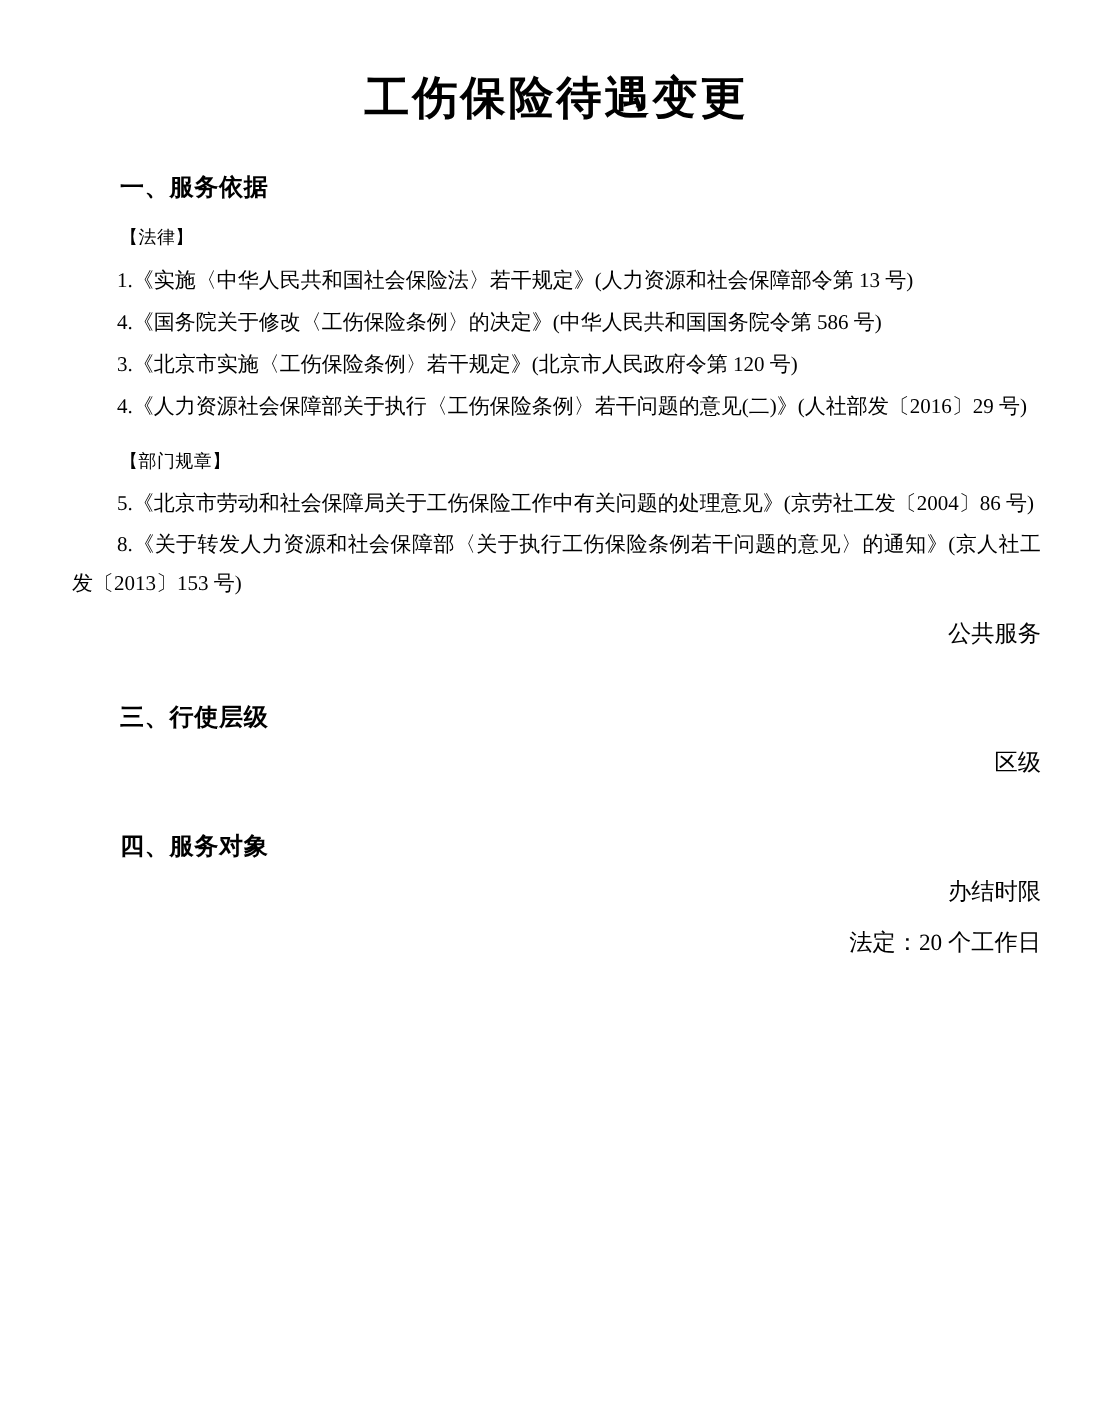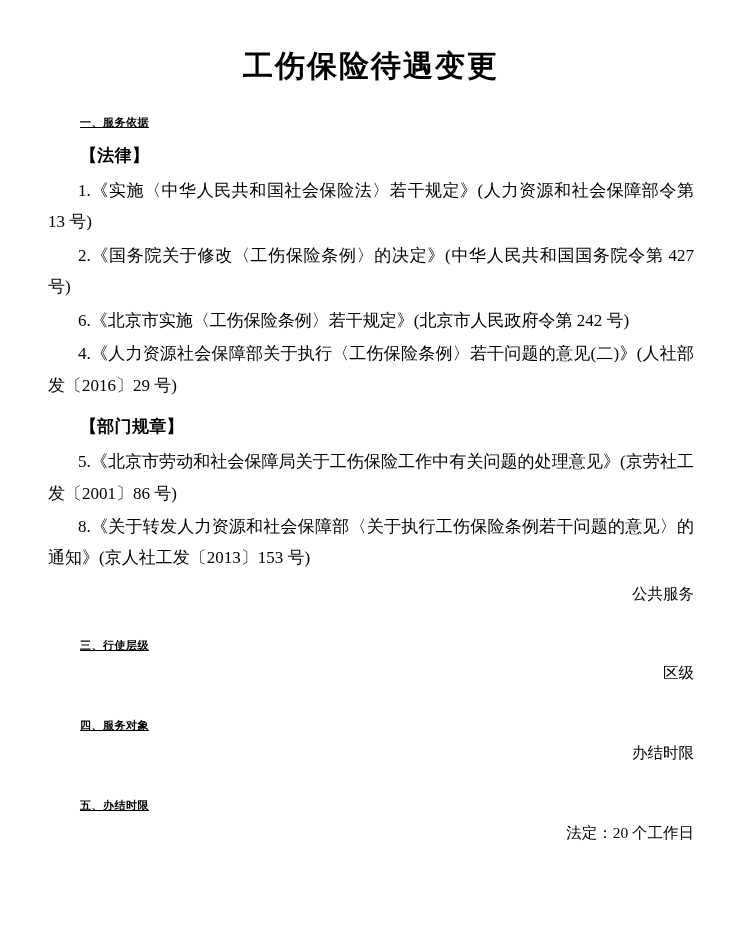--- a/index.html
+++ b/index.html
@@ -26,36 +26,35 @@
     font-family: "Liberation Sans", "DejaVu Sans", sans-serif;
     font-weight: bold;
     font-size: 30px;
     letter-spacing: 2px;
     margin: 18px 0 0 0;
     line-height: 1.3;
   }
   .section-heading {
     font-family: "Liberation Sans", "DejaVu Sans", sans-serif;
     font-weight: bold;
-    font-size: 11px;
+    font-size: 16px;
     margin: 30px 0 0 0;
     padding-left: 32px;
     letter-spacing: 0.5px;
-    text-decoration: underline;
   }
   .sub-heading {
     font-family: "Liberation Sans", "DejaVu Sans", sans-serif;
-    font-weight: bold;
-    font-size: 17px;
+    font-weight: normal;
+    font-size: 12px;
     margin: 14px 0 0 0;
     padding-left: 32px;
     letter-spacing: 0.3px;
   }
   .para {
-    font-size: 17px;
+    font-size: 14px;
     line-height: 1.85;
     margin: 2px 0 0 0;
     text-align: justify;
     text-indent: 30px;
   }
   .body-text {
     font-size: 15.5px;
     line-height: 1.85;
     margin: 6px 0 0 0;
     padding-left: 32px;
@@ -67,32 +66,31 @@
 <body>
 
 <div class="page">
 
   <h1 class="doc-title">工伤保险待遇变更</h1>
 
   <h2 class="section-heading">一、服务依据</h2>
 
   <h3 class="sub-heading">【法律】</h3>
   <p class="para first-after-heading">1.《实施〈中华人民共和国社会保险法〉若干规定》(人力资源和社会保障部令第 13 号)</p>
-  <p class="para">2.《国务院关于修改〈工伤保险条例〉的决定》(中华人民共和国国务院令第 427 号)</p>
-  <p class="para">6.《北京市实施〈工伤保险条例〉若干规定》(北京市人民政府令第 242 号)</p>
+  <p class="para">4.《国务院关于修改〈工伤保险条例〉的决定》(中华人民共和国国务院令第 586 号)</p>
+  <p class="para">3.《北京市实施〈工伤保险条例〉若干规定》(北京市人民政府令第 120 号)</p>
   <p class="para">4.《人力资源社会保障部关于执行〈工伤保险条例〉若干问题的意见(二)》(人社部发〔2016〕29 号)</p>
 
   <h3 class="sub-heading">【部门规章】</h3>
-  <p class="para first-after-heading">5.《北京市劳动和社会保障局关于工伤保险工作中有关问题的处理意见》(京劳社工发〔2001〕86 号)</p>
+  <p class="para first-after-heading">5.《北京市劳动和社会保障局关于工伤保险工作中有关问题的处理意见》(京劳社工发〔2004〕86 号)</p>
   <p class="para">8.《关于转发人力资源和社会保障部〈关于执行工伤保险条例若干问题的意见〉的通知》(京人社工发〔2013〕153 号)</p>
 
   <p class="body-text">公共服务</p>
 
   <h2 class="section-heading">三、行使层级</h2>
   <p class="body-text">区级</p>
 
   <h2 class="section-heading">四、服务对象</h2>
   <p class="body-text">办结时限</p>
 
-  <h2 class="section-heading">五、办结时限</h2>
   <p class="body-text">法定：20 个工作日</p>
 
 </div>
 
 </body></html>

